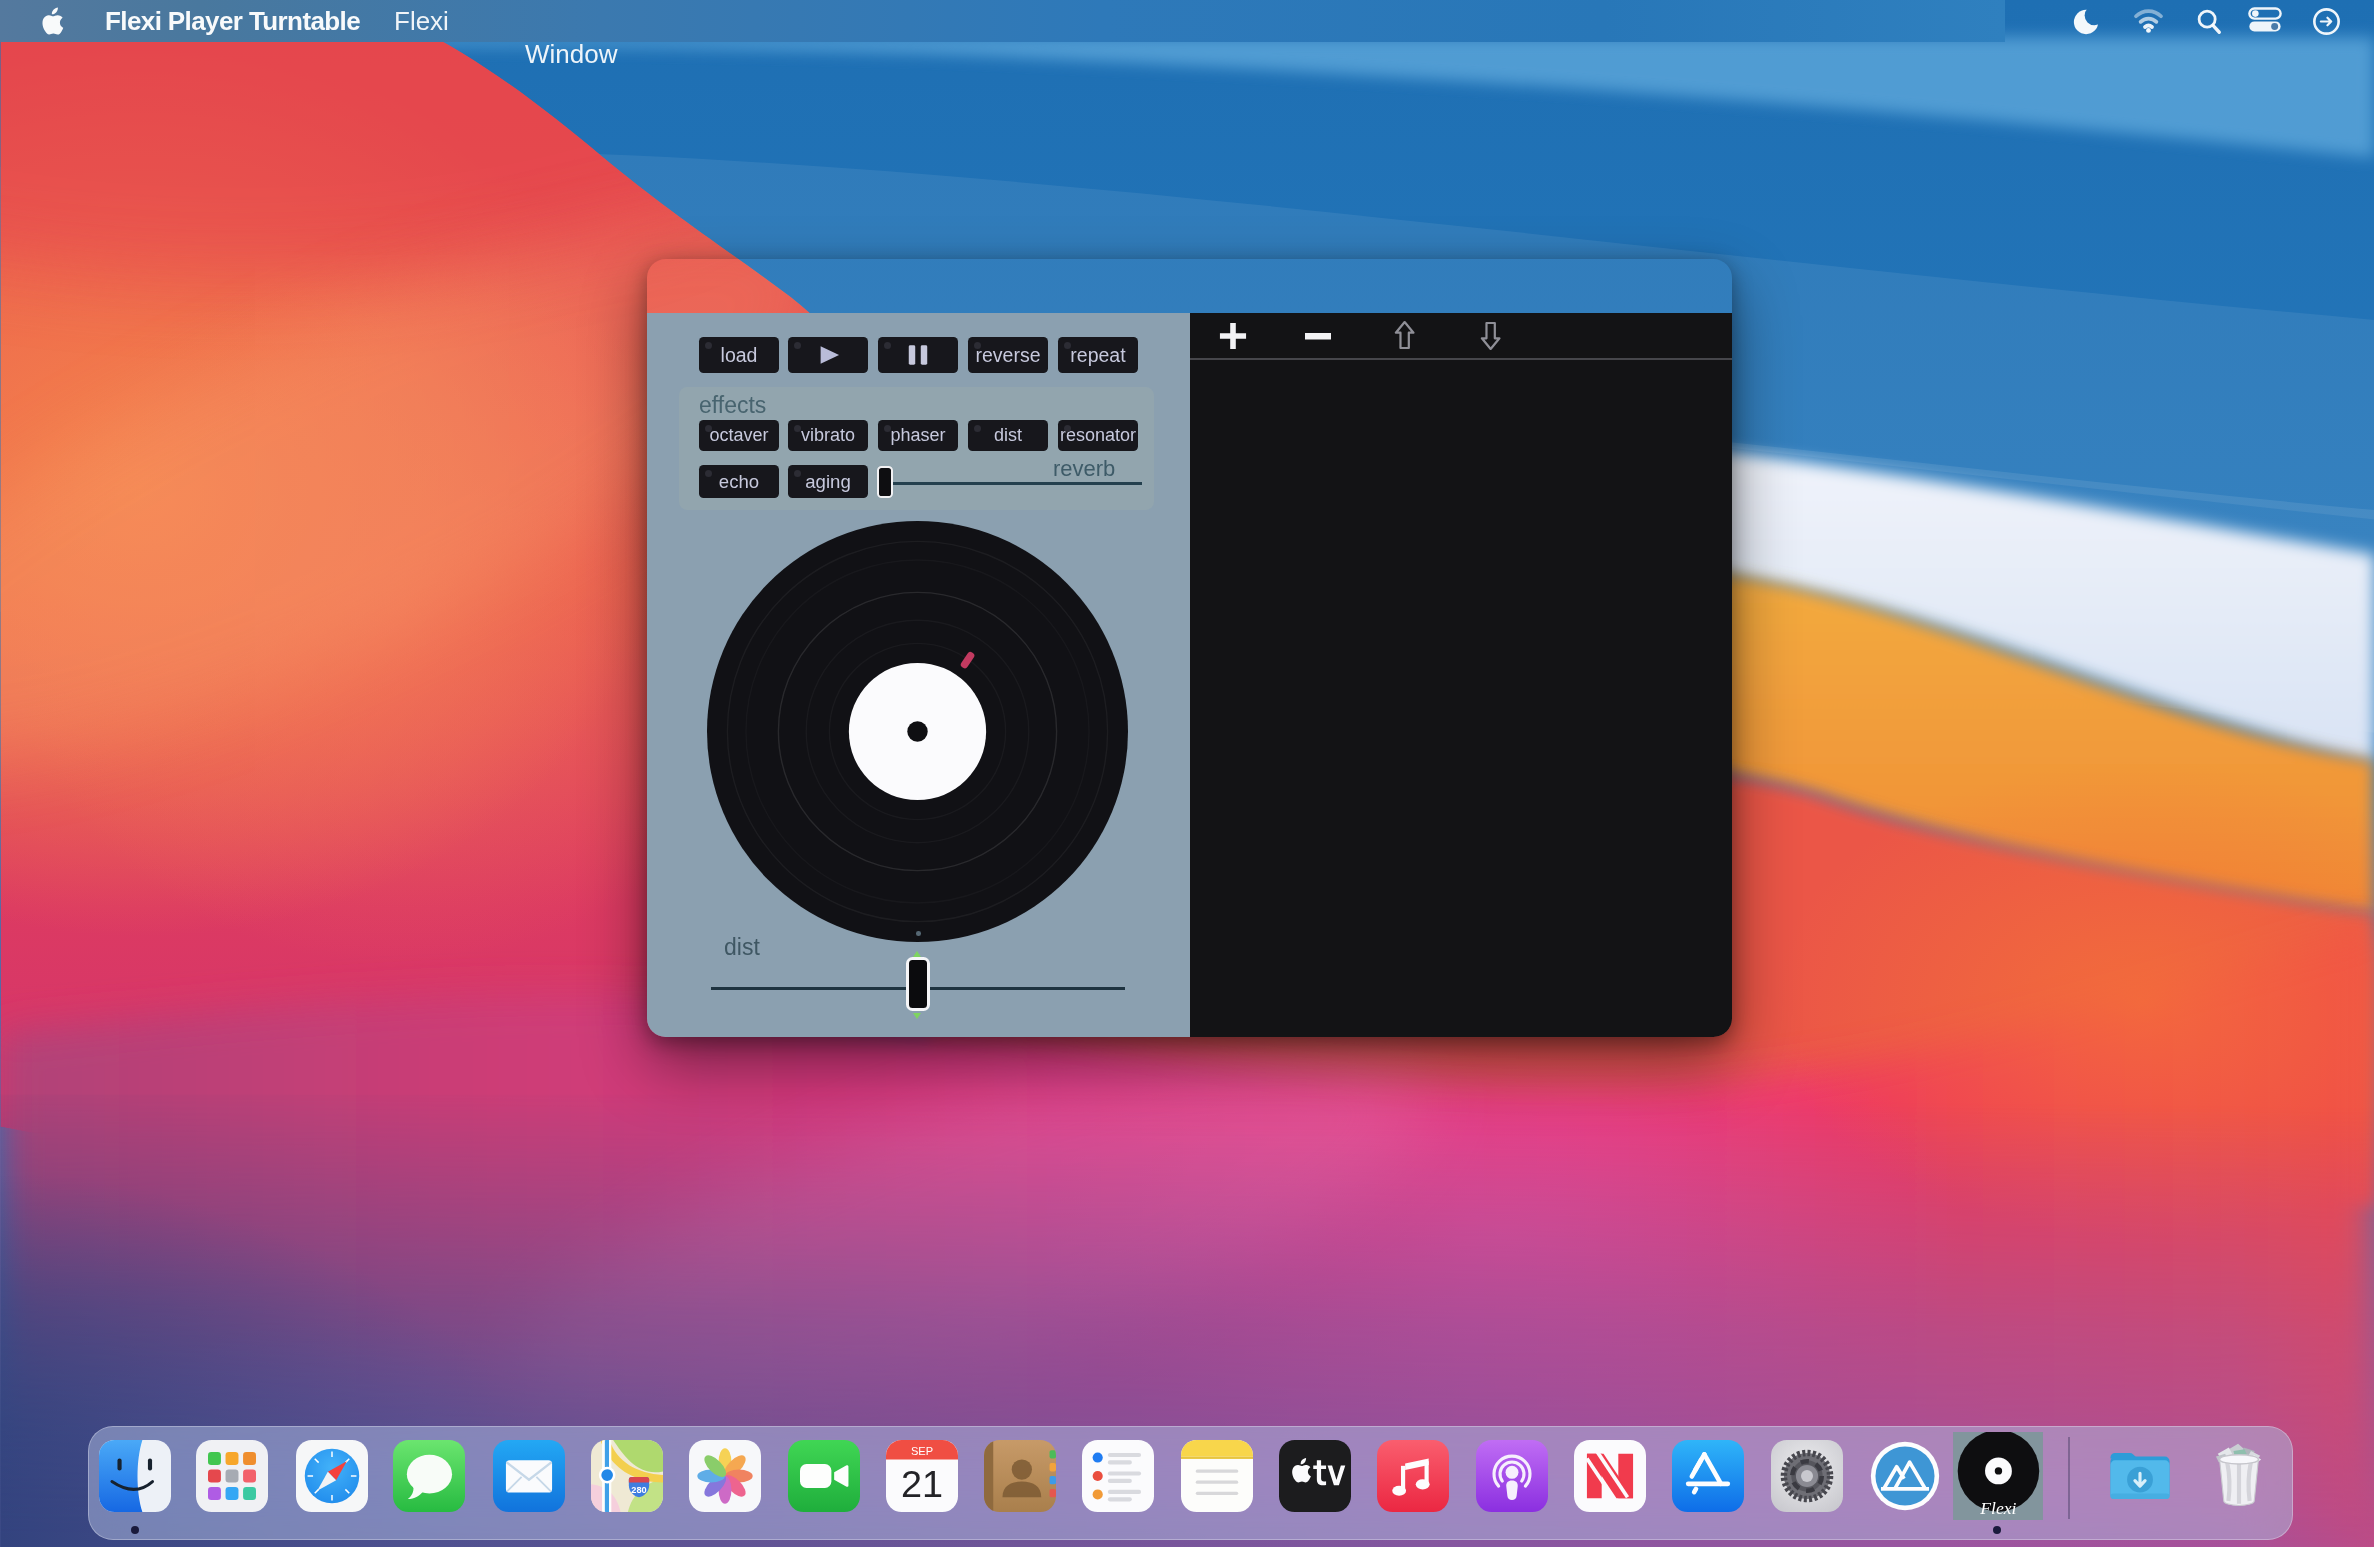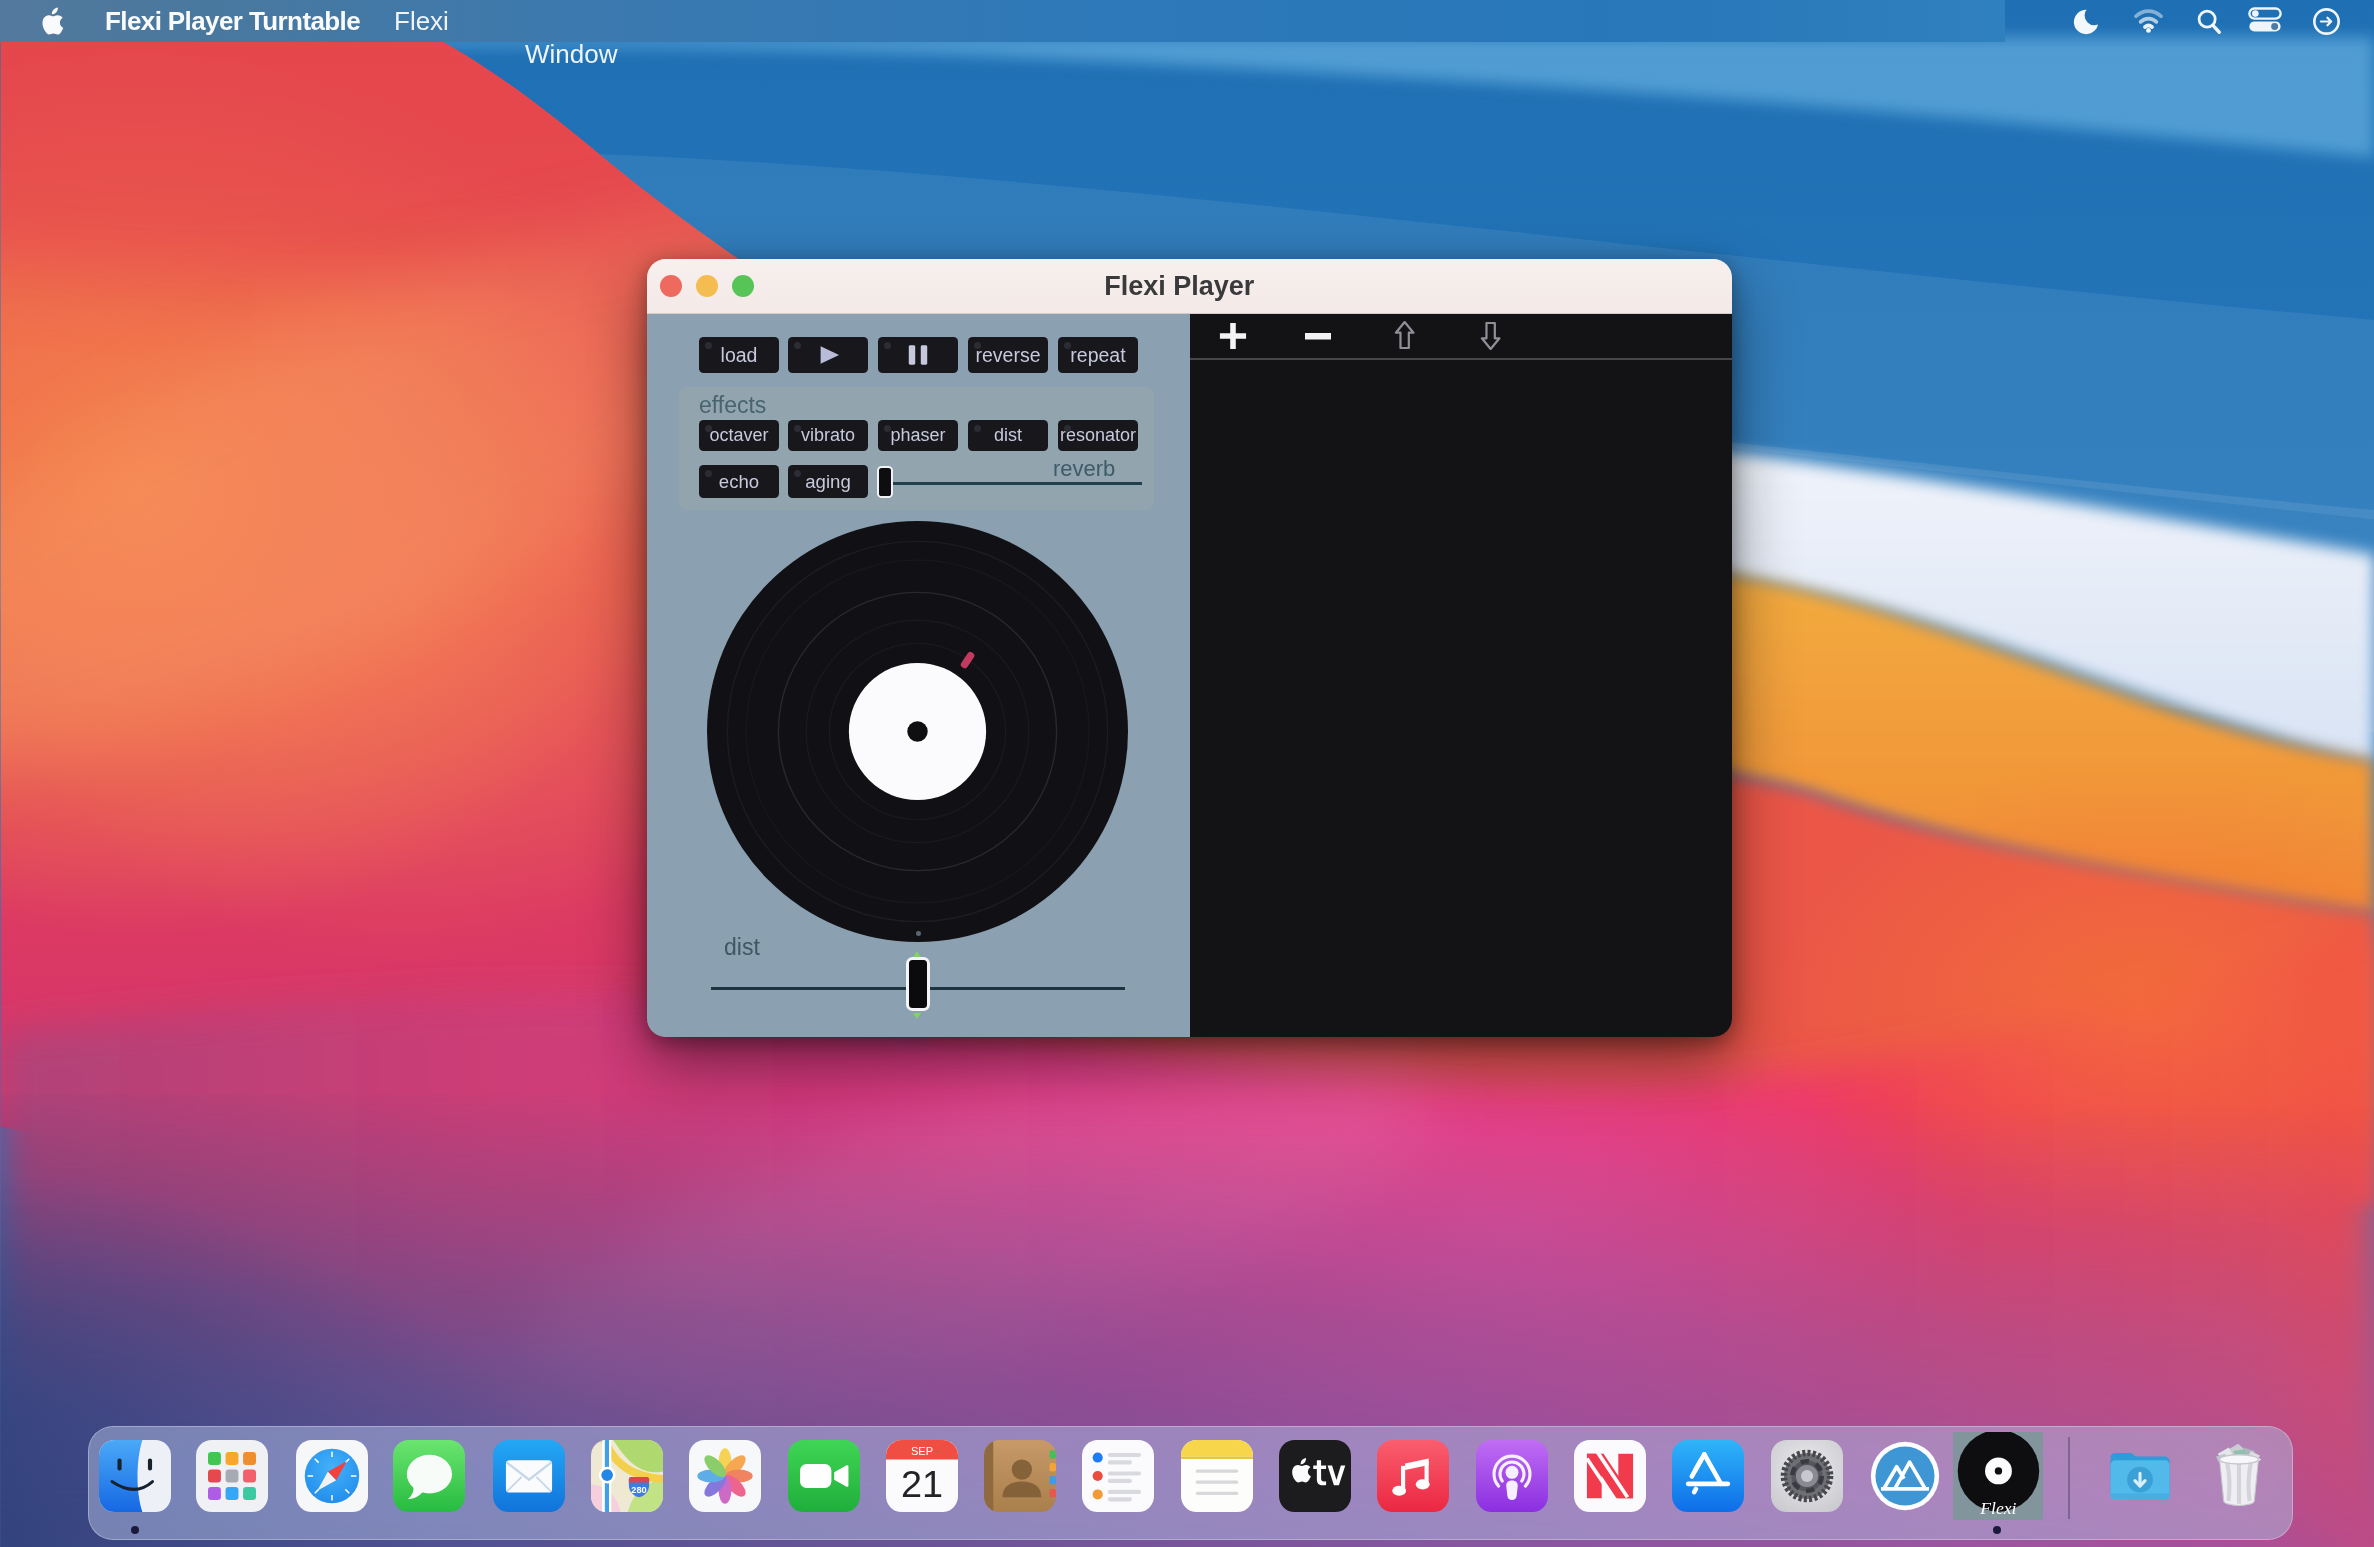--- a/index.html
+++ b/index.html
@@ -271,26 +271,20 @@
           <rect width="28" height="7" fill="#F3F3F5"></rect>
         </svg>
     <svg class="ticon" style="left:204px;top:7.4px" width="21.3" height="31" viewBox="0 0 23 33">
       <path d="M11.5 2 L21 13.5 H16 V30 H7 V13.5 H2 Z" fill="none" stroke="#8F8F97" stroke-width="2.4" stroke-linejoin="round"></path>
     </svg>
     <svg class="ticon" style="left:290px;top:7.4px" width="21.3" height="31" viewBox="0 0 23 33">
       <path d="M11.5 31 L21 19.5 H16 V3 H7 V19.5 H2 Z" fill="none" stroke="#8F8F97" stroke-width="2.4" stroke-linejoin="round"></path>
     </svg>
     <div style="position:absolute;left:0;top:45px;width:543px;height:1.9px;background:#46464B"></div>
   </div>
-  <div id="titlebar">
-    <div id="title">Flexi Player</div>
-    <div class="tl" id="tl-r"></div>
-        <div class="tl" id="tl-y"></div>
-        <div class="tl" id="tl-g"></div>
-  </div>
 </div>
 
 <div id="dock"></div>
 
 <svg class="dicon" style="left:99px" viewBox="0 0 78 78">
  <defs>
         <clipPath id="cpA">
           <rect width="78" height="78" rx="17"></rect>
         </clipPath>
  <linearGradient id="gFin" x1="0" y1="0" x2="0" y2="1">

